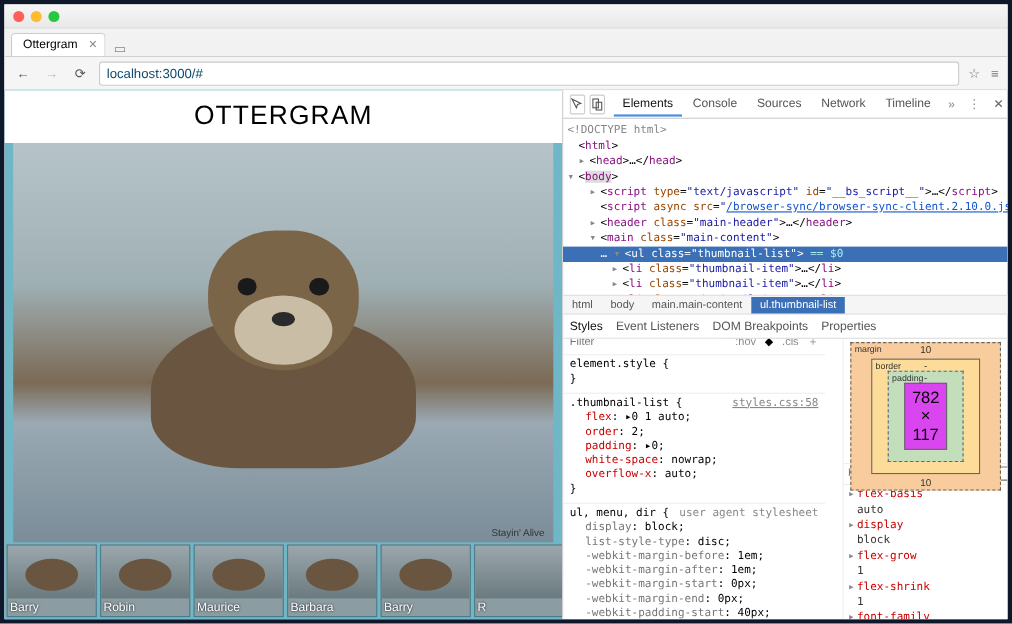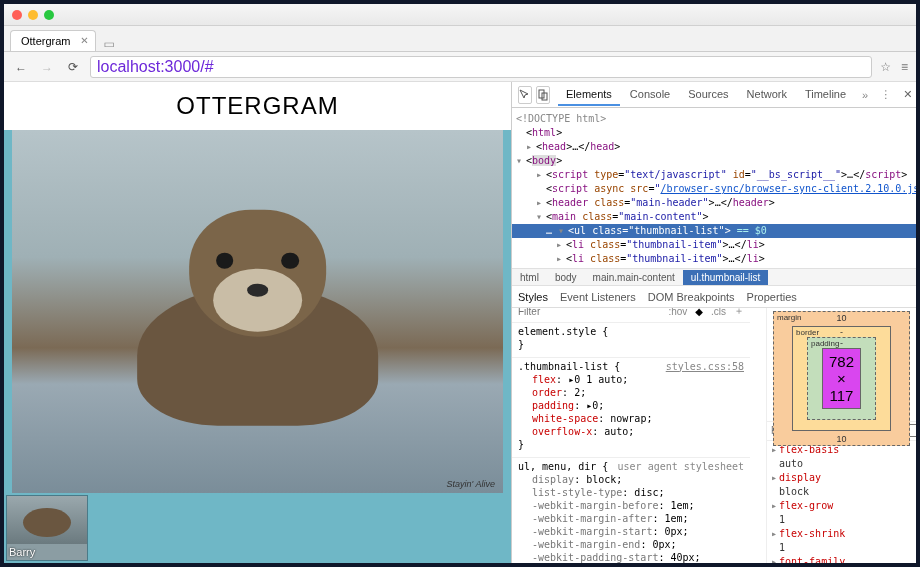--- a/index.html
+++ b/index.html
@@ -8,37 +8,37 @@
 .titlebar { height: 22px; background: linear-gradient(#f6f6f6,#e9e9e9); display: flex; align-items: center; padding: 0 8px; border-bottom: 1px solid #d0d0d0; }
 .traffic { display: flex; gap: 6px; }
 .dot { width: 10px; height: 10px; border-radius: 50%; }
 .dot.red { background: #ff5f57; } .dot.yel { background: #febc2e; } .dot.grn { background: #28c840; }
 .tabstrip { height: 26px; background: #f2f2f2; display: flex; align-items: flex-end; padding: 0 6px; border-bottom: 1px solid #ccc; }
 .tab { background: #fff; border: 1px solid #ccc; border-bottom: none; border-radius: 4px 4px 0 0; padding: 4px 24px 4px 10px; font-size: 11px; position: relative; }
 .tab .x { position: absolute; right: 6px; top: 4px; color: #888; font-size: 10px; }
 .tabnew { padding: 0 8px; color: #888; }
 .addrbar { height: 30px; background: #f5f5f5; display: flex; align-items: center; padding: 0 8px; gap: 8px; border-bottom: 1px solid #ddd; }
 .navbtn { width: 18px; height: 18px; color: #555; display: flex; align-items: center; justify-content: center; }
-.addr { flex: 1; height: 22px; border: 1px solid #ccc; border-radius: 3px; background: #fff; padding: 0 6px; font-size: 16px; display: flex; align-items: center; color: #6d28d9; }
+.addr { flex: 1; height: 22px; border: 1px solid #ccc; border-radius: 3px; background: #fff; padding: 0 6px; font-size: 12px; display: flex; align-items: center; color: #0c4a6e; }
 .addr-icons { display: flex; gap: 10px; color: #777; }
 .content { flex: 1; display: flex; overflow: hidden; }
 .page { flex: 1; background: #6fb7c6; display: flex; flex-direction: column; overflow: hidden; }
 .page-header { background: #fff; text-align: center; padding: 10px 0; }
 .page-title { font-family: Impact, "Arial Black", sans-serif; font-size: 24px; letter-spacing: 1px; }
 .hero { flex: 1; margin: 0 8px; position: relative; display: flex; align-items: center; justify-content: center; }
 .hero-img { width: 100%; height: 100%; background: linear-gradient(#b6c4c9 0%, #9fb0b5 35%, #7b6a55 60%, #9aa9b3 70%, #7a8d99 100%); position: relative; overflow: hidden; }
 .otter { position: absolute; left: 50%; top: 50%; transform: translate(-50%,-45%); width: 70%; height: 70%; }
 .otter-body { position: absolute; left: 15%; top: 35%; width: 70%; height: 55%; background: #6a5640; border-radius: 60% 60% 40% 40%; }
 .otter-head { position: absolute; left: 30%; top: 5%; width: 40%; height: 50%; background: #7b6549; border-radius: 45% 45% 50% 50%; }
 .otter-face { position: absolute; left: 37%; top: 28%; width: 26%; height: 25%; background: #c9bda6; border-radius: 50%; }
 .otter-eye { position: absolute; width: 5%; height: 6%; background: #1a1a1a; border-radius: 50%; top: 22%; }
 .otter-eye.l { left: 38%; } .otter-eye.r { left: 57%; }
 .otter-nose { position: absolute; left: 47%; top: 34%; width: 6%; height: 5%; background: #2a2a2a; border-radius: 50%; }
-.caption { position: absolute; right: 8px; bottom: 4px; font-size: 9px; color: #333; font-style: italic; }
-.thumbs { height: 70px; background: #6fb7c6; display: flex; overflow: hidden; padding: 2px 0 0 2px; gap: 3px; flex-direction: column; }
+.caption { position: absolute; right: 8px; bottom: 4px; font-size: 9px; color: #333; }
+.thumbs { height: 70px; background: #6fb7c6; display: flex; overflow: hidden; padding: 2px 0 0 2px; gap: 3px; }
 .thumb { width: 82px; height: 66px; background: #8b9da3; border: 1px solid #4a7a88; position: relative; flex-shrink: 0; overflow: hidden; }
 .thumb-img { width: 100%; height: 48px; background: linear-gradient(#9aa8ad,#6b7a7f); position: relative; }
 .thumb-blob { position: absolute; left: 20%; top: 25%; width: 60%; height: 60%; background: #6a5640; border-radius: 50%; }
 .thumb-label { position: absolute; left: 2px; bottom: 2px; color: #fff; font-size: 11px; text-shadow: 0 0 2px #000; }
 .devtools { width: 405px; background: #fff; border-left: 1px solid #ccc; display: flex; flex-direction: column; font-size: 11px; }
 .dt-top { height: 26px; border-bottom: 1px solid #ccc; display: flex; align-items: center; padding: 0 6px; gap: 4px; }
 .dt-iconbtn { width: 18px; height: 18px; border: 1px solid #ccc; border-radius: 2px; display: flex; align-items: center; justify-content: center; color: #555; }
 .dt-tabs { display: flex; gap: 2px; flex: 1; margin-left: 4px; }
 .dt-tab { padding: 4px 8px; color: #555; }
 .dt-tab.active { color: #111; border-bottom: 2px solid #4a90e2; }

